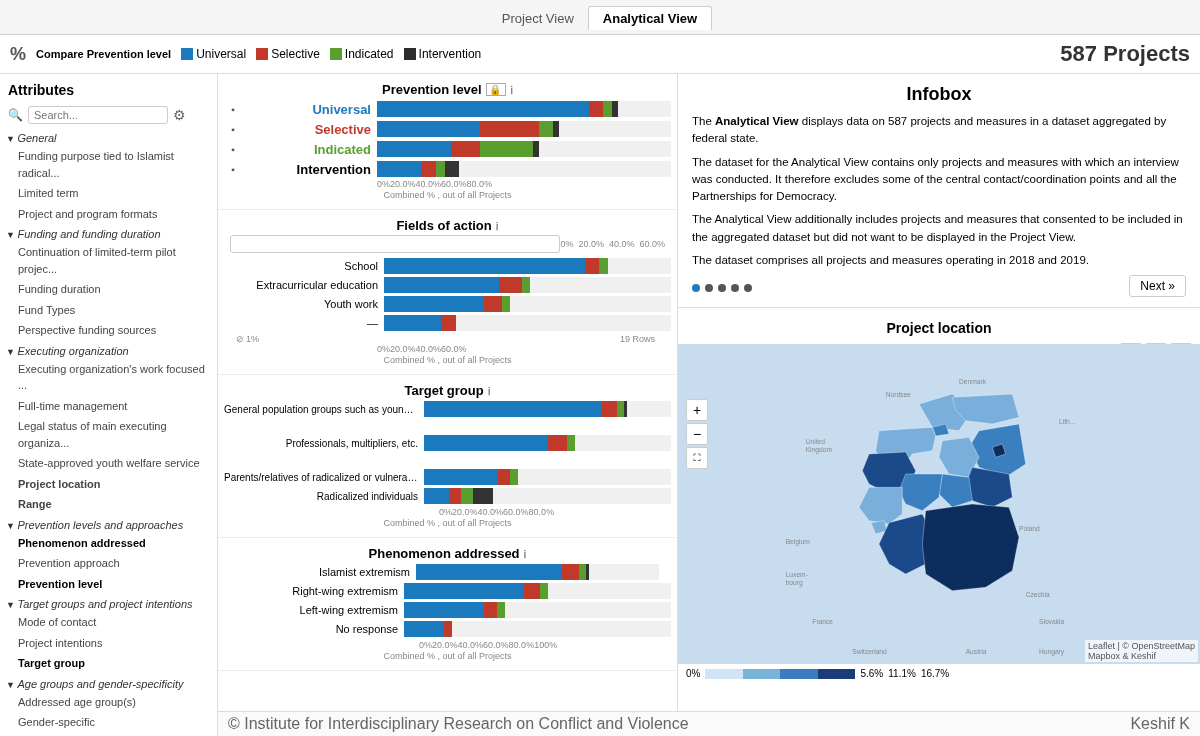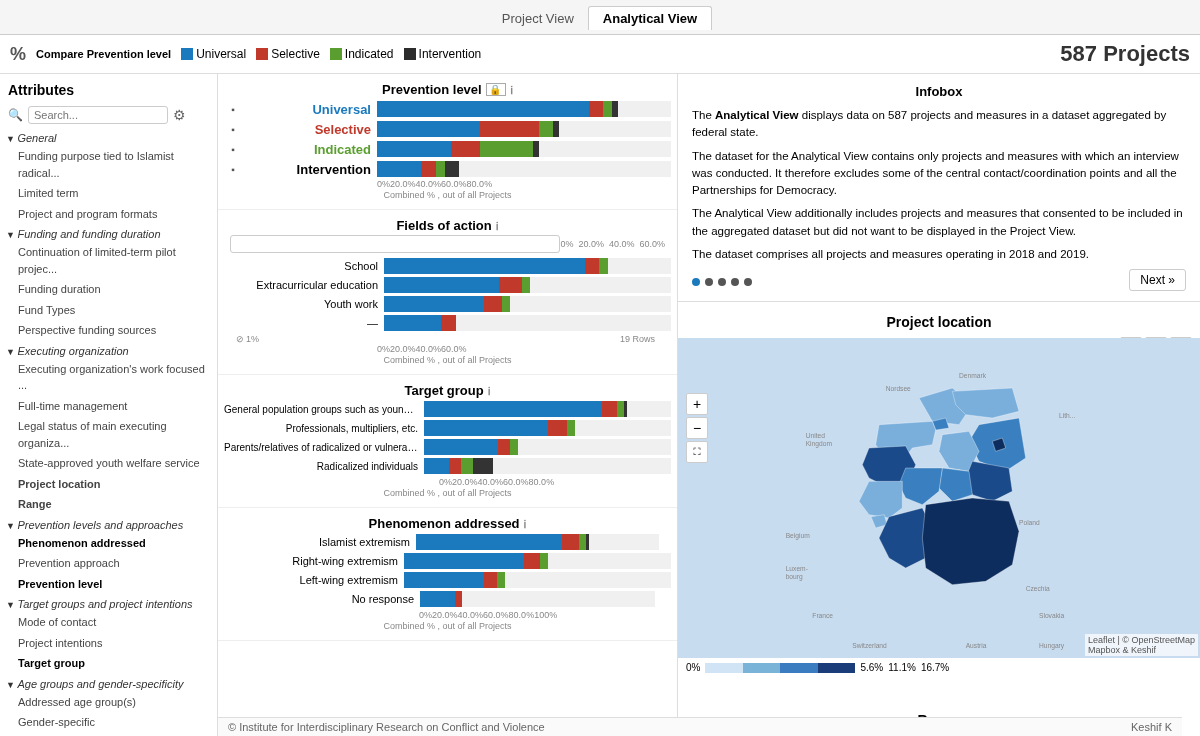--- a/index.html
+++ b/index.html
@@ -53,21 +53,21 @@
 
     
     .axis-labels { display: flex; font-size: 9px; color: #888; padding-left: 153px; }
     .axis-footer { font-size: 9px; color: #888; text-align: center; padding: 1px 0; }
 
     
     .right-panel { flex: 1; overflow-y: auto; display: flex; flex-direction: column; }
 
     
     .infobox { padding: 10px 14px; border-bottom: 1px solid #ddd; }
-    .infobox-title { font-size: 13px; font-weight: bold; text-align: center; margin-bottom: 8px; }
+    .infobox-title { font-size: 18px; font-weight: bold; text-align: center; margin-bottom: 8px; }
     .infobox p { font-size: 11.5px; line-height: 1.5; margin-bottom: 6px; }
     .infobox p strong { font-weight: bold; }
     .infobox-dots { display: flex; gap: 5px; align-items: center; margin-top: 4px; }
     .dot { width: 8px; height: 8px; border-radius: 50%; background: #555; }
     .dot.active { background: #1a7abd; }
     .next-btn { margin-left: auto; background: #fff; border: 1px solid #ccc; padding: 3px 10px; font-size: 12px; cursor: pointer; border-radius: 3px; display: flex; align-items: center; gap: 3px; }
 
     
     .map-section { flex: 1; position: relative; min-height: 380px; }
     .map-title { text-align: center; font-size: 14px; font-weight: bold; padding: 6px 0; display: flex; justify-content: center; align-items: center; gap: 5px; }
@@ -82,21 +82,21 @@
     
     .map-legend { display: flex; align-items: center; gap: 5px; padding: 4px 8px; font-size: 10px; }
     .legend-bar { display: flex; height: 10px; flex: 1; max-width: 150px; }
     .legend-seg { flex: 1; }
 
     
     .range-section { padding: 6px 10px; }
     .range-title { font-size: 14px; font-weight: bold; text-align: center; padding: 4px 0; }
 
     
-    .footer { border-top: 1px solid #ddd; padding: 3px; text-align: center; font-size: 11px; color: #666; background: #fafafa; position: absolute; bottom: 0; left: 218px; right: 18px; display: flex; align-items: center; justify-content: space-between; padding: 3px 10px; }
+    .footer { border-top: 1px solid #ddd; padding: 3px; text-align: center; font-size: 16px; color: #666; background: #fafafa; position: absolute; bottom: 0; left: 218px; right: 0; display: flex; align-items: center; justify-content: space-between; padding: 3px 10px; }
     .state-light { fill: #7aafdc; stroke: #fff; stroke-width: 0.5; }
     .state-medium { fill: #3a80c0; stroke: #fff; stroke-width: 0.5; }
     .state-dark { fill: #1a4a8a; stroke: #fff; stroke-width: 0.5; }
     .state-darkest { fill: #0d2d5e; stroke: #fff; stroke-width: 0.5; }
 
     
     .map-icon-controls { position: absolute; top: 35px; right: 8px; display: flex; gap: 3px; }
     .map-icon-btn { width: 22px; height: 22px; background: #fff; border: 1px solid #ccc; font-size: 11px; display: flex; align-items: center; justify-content: center; cursor: pointer; border-radius: 2px; }
 
     .rows-info { font-size: 9px; color: #888; text-align: right; padding-right: 10px; }
@@ -295,21 +295,21 @@
       </div>
       <div style="display:flex;align-items:center;margin:3px 0;">
         <div class="bar-label" style="width:200px;font-size:10px;">General population groups such as young pe...</div>
         <div class="bar-container">
           <div class="bar-segment" style="background:#1a7abd;width:72%;left:0;"></div>
           <div class="bar-segment" style="background:#c0392b;width:6%;left:72%;"></div>
           <div class="bar-segment" style="background:#5a9e2f;width:3%;left:78%;"></div>
           <div class="bar-segment" style="background:#333;width:1%;left:81%;"></div>
         </div>
       </div>
-      <div style="display:flex;align-items:center;margin:3px 0;">
+      <div style="display:flex;align-items:center;margin:18px 0;">
         <div class="bar-label" style="width:200px;font-size:10px;">Professionals, multipliers, etc.</div>
         <div class="bar-container">
           <div class="bar-segment" style="background:#1a7abd;width:50%;left:0;"></div>
           <div class="bar-segment" style="background:#c0392b;width:8%;left:50%;"></div>
           <div class="bar-segment" style="background:#5a9e2f;width:3%;left:58%;"></div>
         </div>
       </div>
       <div style="display:flex;align-items:center;margin:3px 0;">
         <div class="bar-label" style="width:200px;font-size:10px;">Parents/relatives of radicalized or vulnerable...</div>
         <div class="bar-container">
@@ -360,21 +360,21 @@
         </div>
       </div>
       <div style="display:flex;align-items:center;margin:3px 0;">
         <div class="bar-label" style="width:180px;">Left-wing extremism</div>
         <div class="bar-container">
           <div class="bar-segment" style="background:#1a7abd;width:30%;left:0;"></div>
           <div class="bar-segment" style="background:#c0392b;width:5%;left:30%;"></div>
           <div class="bar-segment" style="background:#5a9e2f;width:3%;left:35%;"></div>
         </div>
       </div>
-      <div style="display:flex;align-items:center;margin:3px 16px;">
+      <div style="display:flex;align-items:center;margin:3px 0;">
         <div class="bar-label" style="width:180px;">No response</div>
         <div class="bar-container">
           <div class="bar-segment" style="background:#1a7abd;width:15%;left:0;"></div>
           <div class="bar-segment" style="background:#c0392b;width:3%;left:15%;"></div>
         </div>
       </div>
       <div class="axis-labels" style="padding-left:195px;">
         <span>0%</span>
         <span>20.0%</span>
         <span>40.0%</span>

